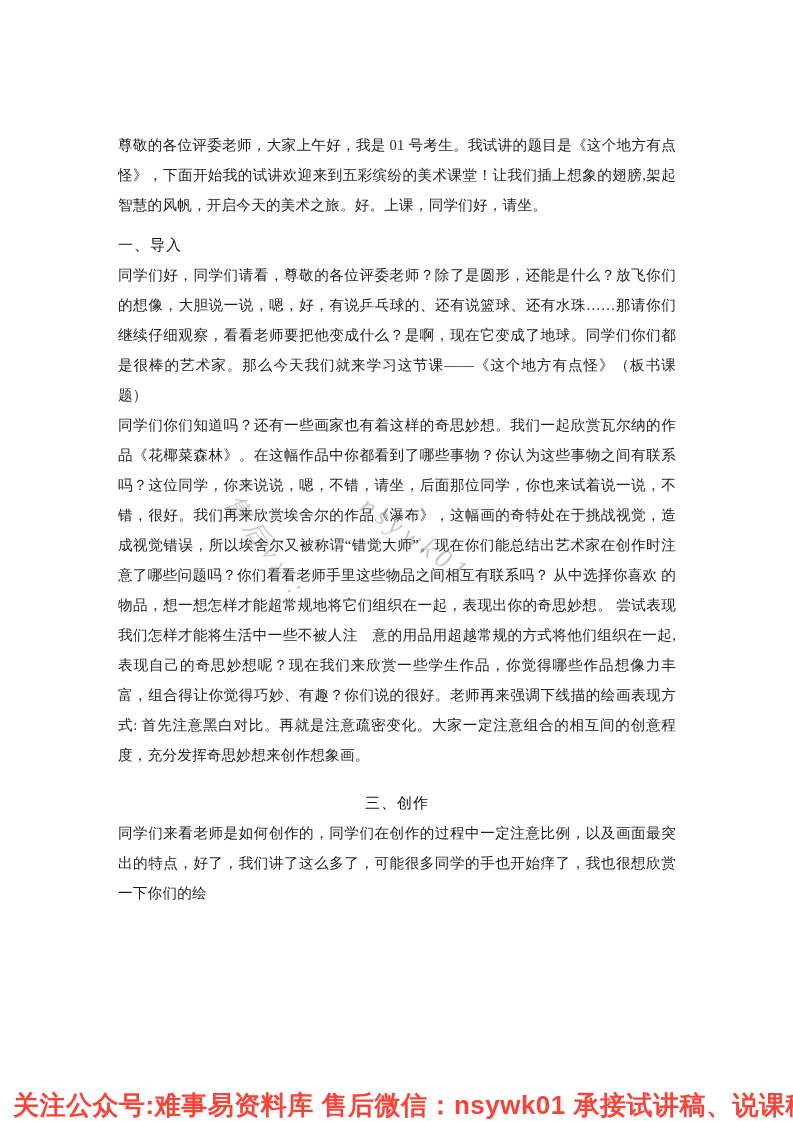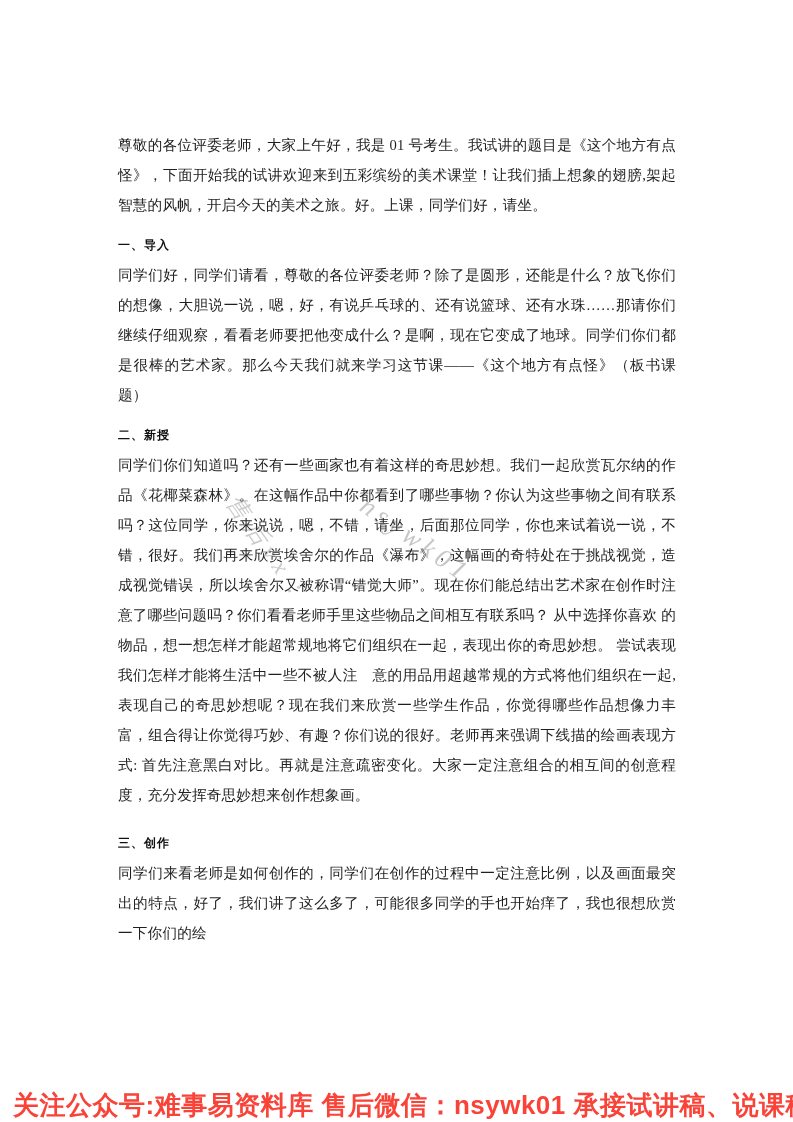--- a/index.html
+++ b/index.html
@@ -26,28 +26,29 @@
     font-size: 14.6px;
     line-height: 30px;
     color: #1f1f1f;
     text-align: justify;
     word-break: break-all;
     letter-spacing: 0.2px;
   }
   .blk-h {
     margin: 10px 0 0 0;
     font-family: "Liberation Sans", "DejaVu Sans", sans-serif;
-    font-size: 12px;
+    font-size: 15px;
     line-height: 30px;
-    font-weight: bold;
+    font-weight: normal;
     color: #111111;
     letter-spacing: 1px;
   }
   .blk-h.extra-gap {
     margin-top: 18px;
+    text-align: center;
   }
   .watermark-cjk {
     position: absolute;
     left: 245px;
     top: 488px;
     transform: rotate(55deg);
     transform-origin: 0 0;
     font-size: 24px;
     letter-spacing: 7px;
     font-style: italic;
@@ -87,21 +88,20 @@
 
 <div class="page">
 
   <div class="content">
     <p class="blk-p">尊敬的各位评委老师，大家上午好，我是 01 号考生。我试讲的题目是《这个地方有点怪》，下面开始我的试讲欢迎来到五彩缤纷的美术课堂！让我们插上想象的翅膀,架起智慧的风帆，开启今天的美术之旅。好。上课，同学们好，请坐。</p>
 
     <h2 class="blk-h">一、导入</h2>
 
     <p class="blk-p">同学们好，同学们请看，尊敬的各位评委老师？除了是圆形，还能是什么？放飞你们的想像，大胆说一说，嗯，好，有说乒乓球的、还有说篮球、还有水珠……那请你们继续仔细观察，看看老师要把他变成什么？是啊，现在它变成了地球。同学们你们都是很棒的艺术家。那么今天我们就来学习这节课——《这个地方有点怪》（板书课题）</p>
 
-    <h2 class="blk-h">二、新授</h2>
 
 
     <p class="blk-p">同学们你们知道吗？还有一些画家也有着这样的奇思妙想。我们一起欣赏瓦尔纳的作品《花椰菜森林》。在这幅作品中你都看到了哪些事物？你认为这些事物之间有联系吗？这位同学，你来说说，嗯，不错，请坐，后面那位同学，你也来试着说一说，不错，很好。我们再来欣赏埃舍尔的作品《瀑布》，这幅画的奇特处在于挑战视觉，造成视觉错误，所以埃舍尔又被称谓“错觉大师”。现在你们能总结出艺术家在创作时注意了哪些问题吗？你们看看老师手里这些物品之间相互有联系吗？ 从中选择你喜欢 的物品，想一想怎样才能超常规地将它们组织在一起，表现出你的奇思妙想。 尝试表现我们怎样才能将生活中一些不被人注　意的用品用超越常规的方式将他们组织在一起,表现自己的奇思妙想呢？现在我们来欣赏一些学生作品，你觉得哪些作品想像力丰富，组合得让你觉得巧妙、有趣？你们说的很好。老师再来强调下线描的绘画表现方式: 首先注意黑白对比。再就是注意疏密变化。大家一定注意组合的相互间的创意程度，充分发挥奇思妙想来创作想象画。</p>
 
     <h2 class="blk-h extra-gap">三、创作</h2>
 
     <p class="blk-p">同学们来看老师是如何创作的，同学们在创作的过程中一定注意比例，以及画面最突出的特点，好了，我们讲了这么多了，可能很多同学的手也开始痒了，我也很想欣赏一下你们的绘</p>
   </div>
 
   <span class="watermark-cjk">售后vx：</span>

